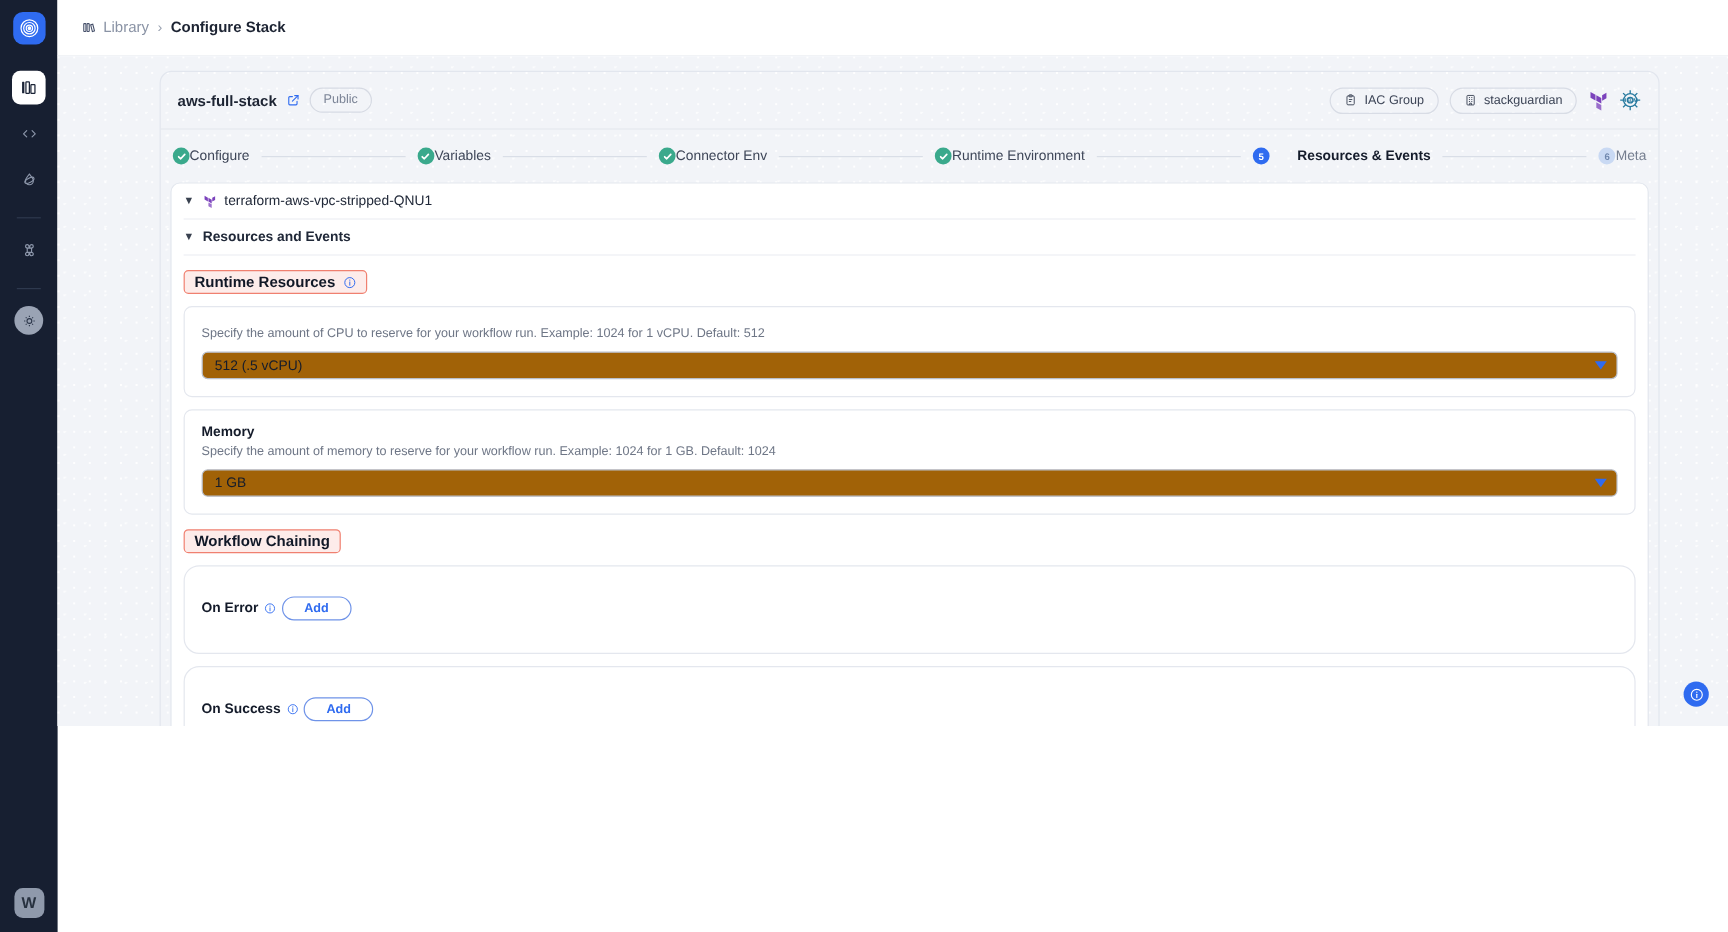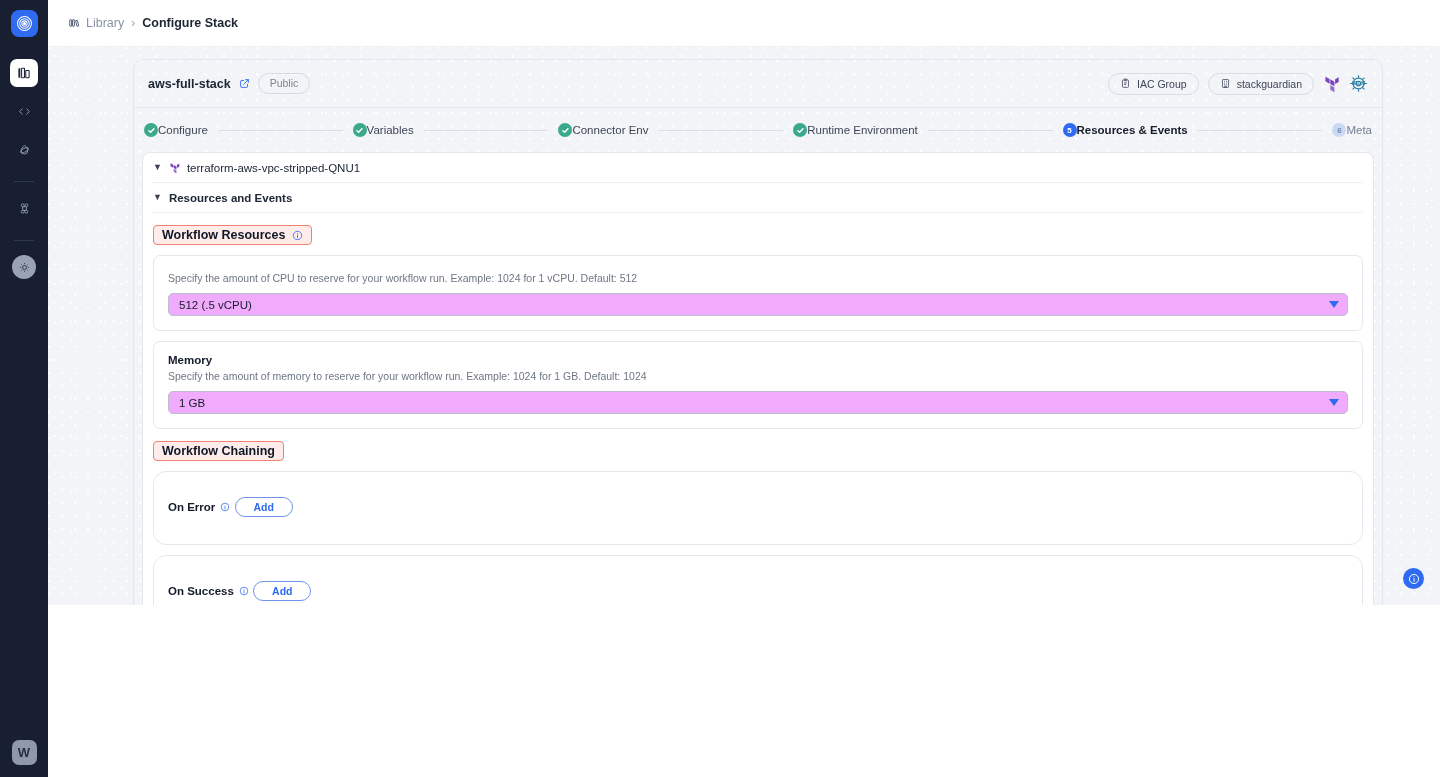--- a/index.html
+++ b/index.html
@@ -117,21 +117,21 @@
   .step-line { flex: 1 1 auto; height: 1px; background: #d9dee7; margin: 0 10px; }
   .step-dot {
     width: 14px; height: 14px; border-radius: 50%;
     display: flex; align-items: center; justify-content: center;
     font-size: 8px; font-weight: 700; color: #fff;
   }
   .step-dot.done { background: #3aa98c; }
   .step-dot.active { background: #2f6bf0; }
   .step-dot.todo { background: #c9d9f3; color: #6f87ad; }
   .step-label { font-size: 11.5px; color: #3e4658; }
-  .step.active .step-label { font-weight: 700; color: #151c2b; }
+  .step.active .step-label { font-weight: 700; color: #151c2b; padding-left: 23px; }
   .step.todo .step-label { color: #767f90; }
 
   
   .body-card {
     margin: 0 8px 10px 8px;
     background: #ffffff;
     border: 1px solid #e3e7ee;
     border-radius: 8px;
     padding: 0 10px 14px 10px;
   }
@@ -164,21 +164,21 @@
   .field-label { font-size: 11.5px; font-weight: 700; color: #131a29; }
   .field-desc { font-size: 10.5px; color: #6e7686; margin-top: 4px; }
   .select {
     margin-top: 9px;
     height: 23px;
     border: 1px solid #b9bfcb;
     border-radius: 5px;
     display: flex; align-items: center; justify-content: space-between;
     padding: 0 8px 0 10px;
     font-size: 11.5px; color: #151c2b;
-    background: #f0abfc;
+    background: #a16207;
   }
   .caret-blue {
     width: 0; height: 0;
     border-left: 5px solid transparent;
     border-right: 5px solid transparent;
     border-top: 7px solid #2f6bf0;
   }
 
   .chain-card {
     margin-top: 10px;
@@ -410,21 +410,21 @@
             <span>terraform-aws-vpc-stripped-QNU1</span>
           </div>
 
           <div class="collapse-row sub">
             <span class="caret">▼</span>
             <span>Resources and Events</span>
           </div>
 
           <div class="sec-title-wrap">
             <span class="sec-title">
-              <span>Workflow Resources</span>
+              <span>Runtime Resources</span>
               <span class="info-i">
                 <svg width="11" height="11" viewBox="0 0 20 20" fill="none" stroke="currentColor" stroke-width="1.5">
                     <circle cx="10" cy="10" r="7.6"></circle>
                     <path d="M10 9v5" stroke-linecap="round"></path>
                     <circle cx="10" cy="6.2" r="0.95" fill="currentColor" stroke="none"></circle>
                   </svg>
               </span>
             </span>
           </div>
 

